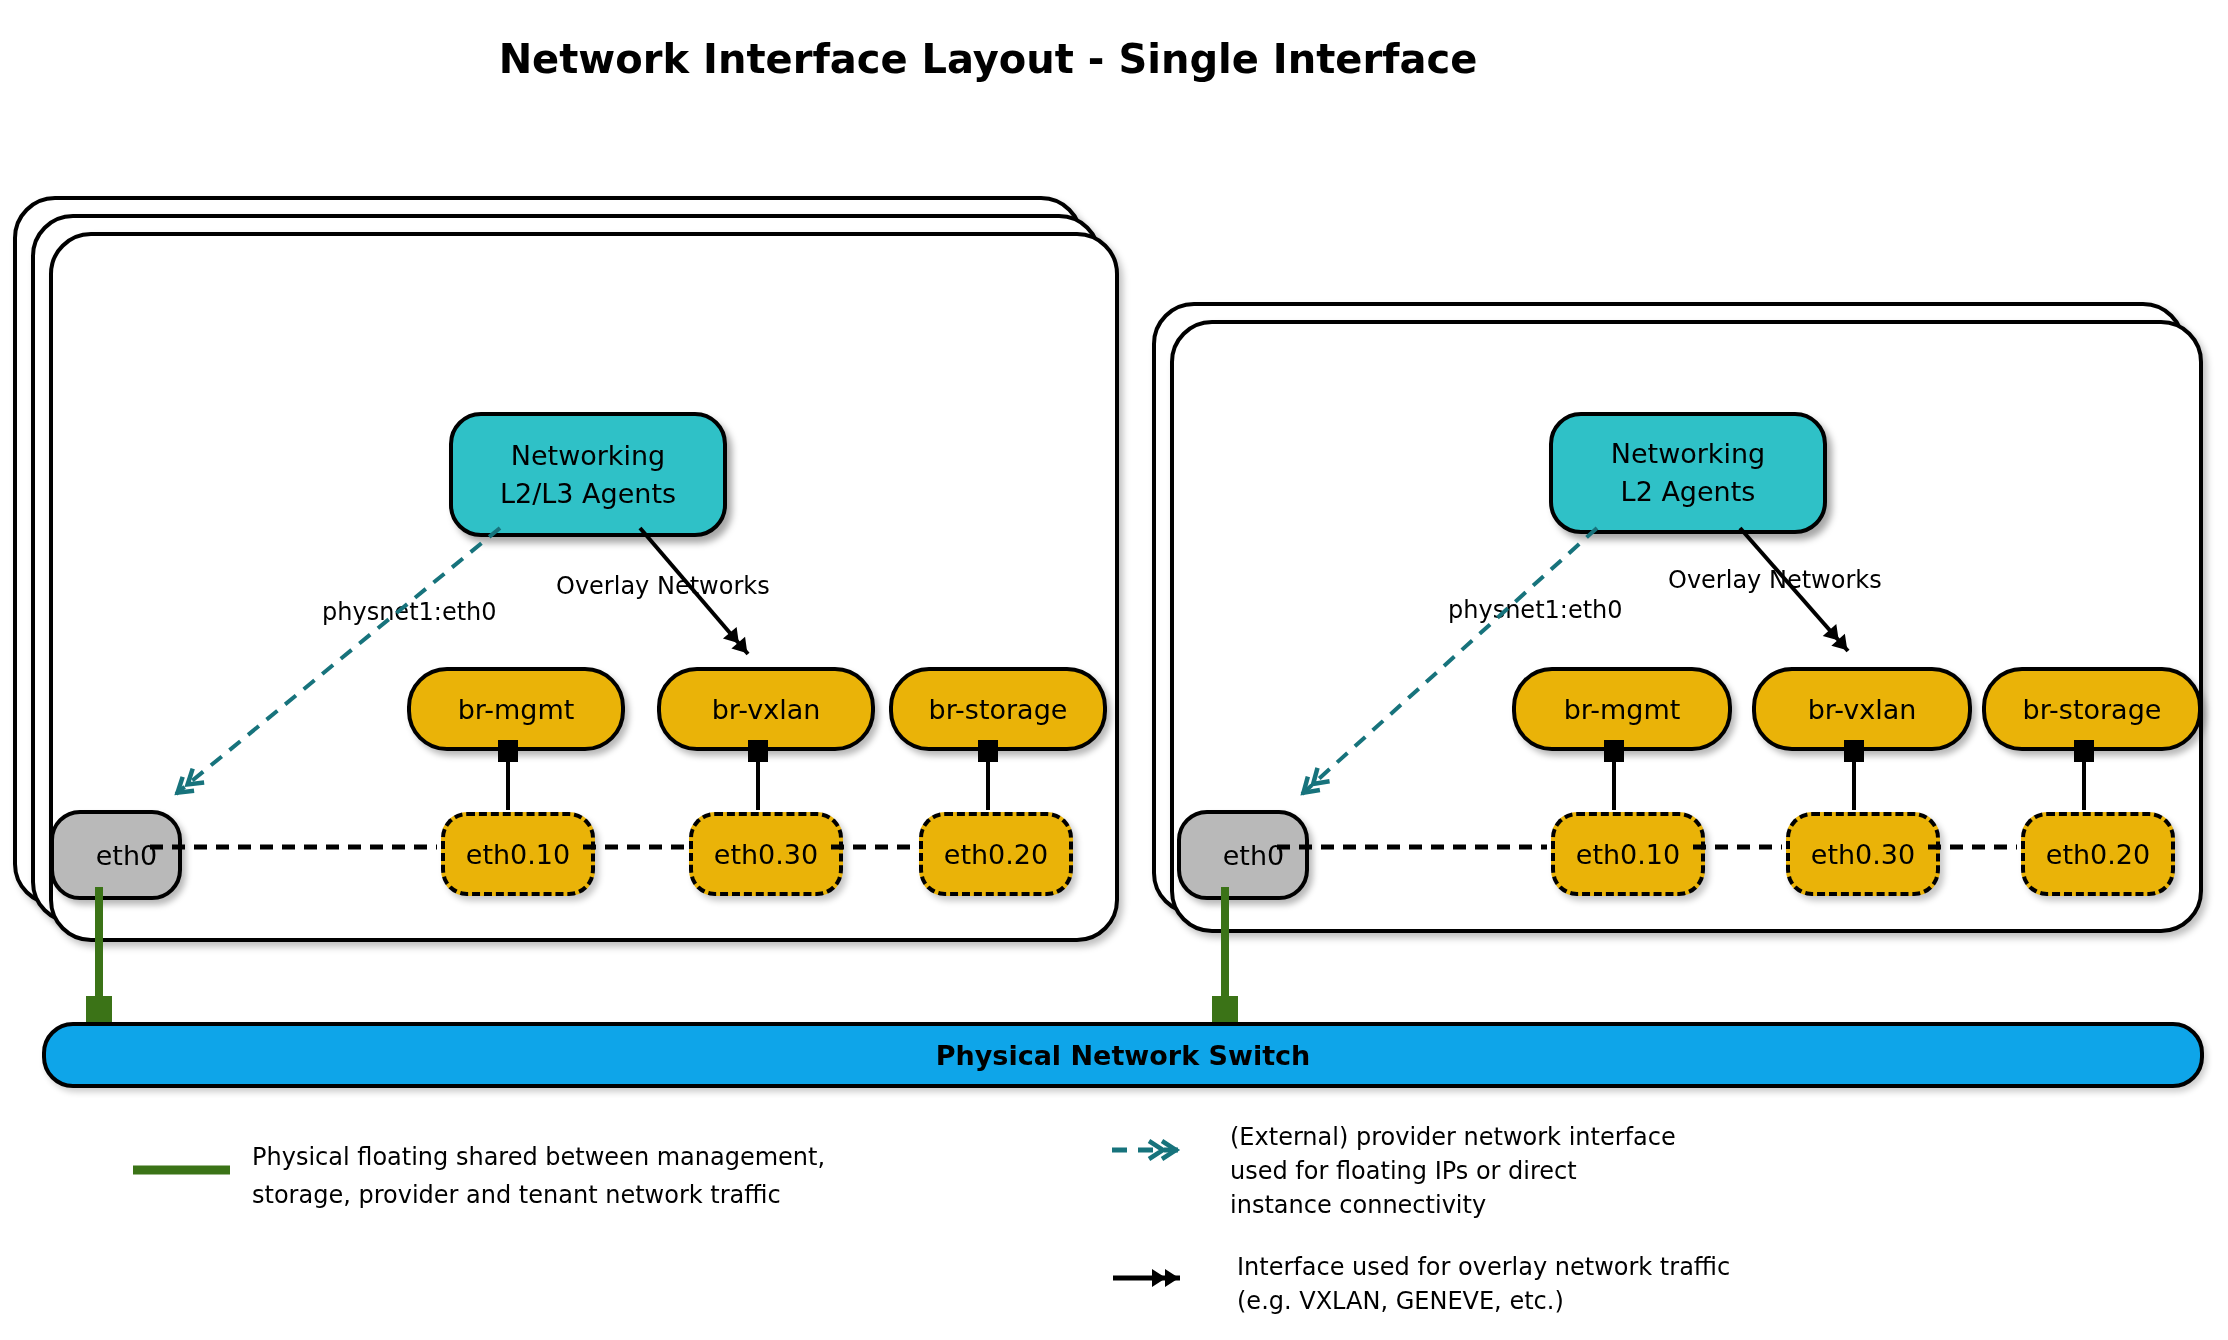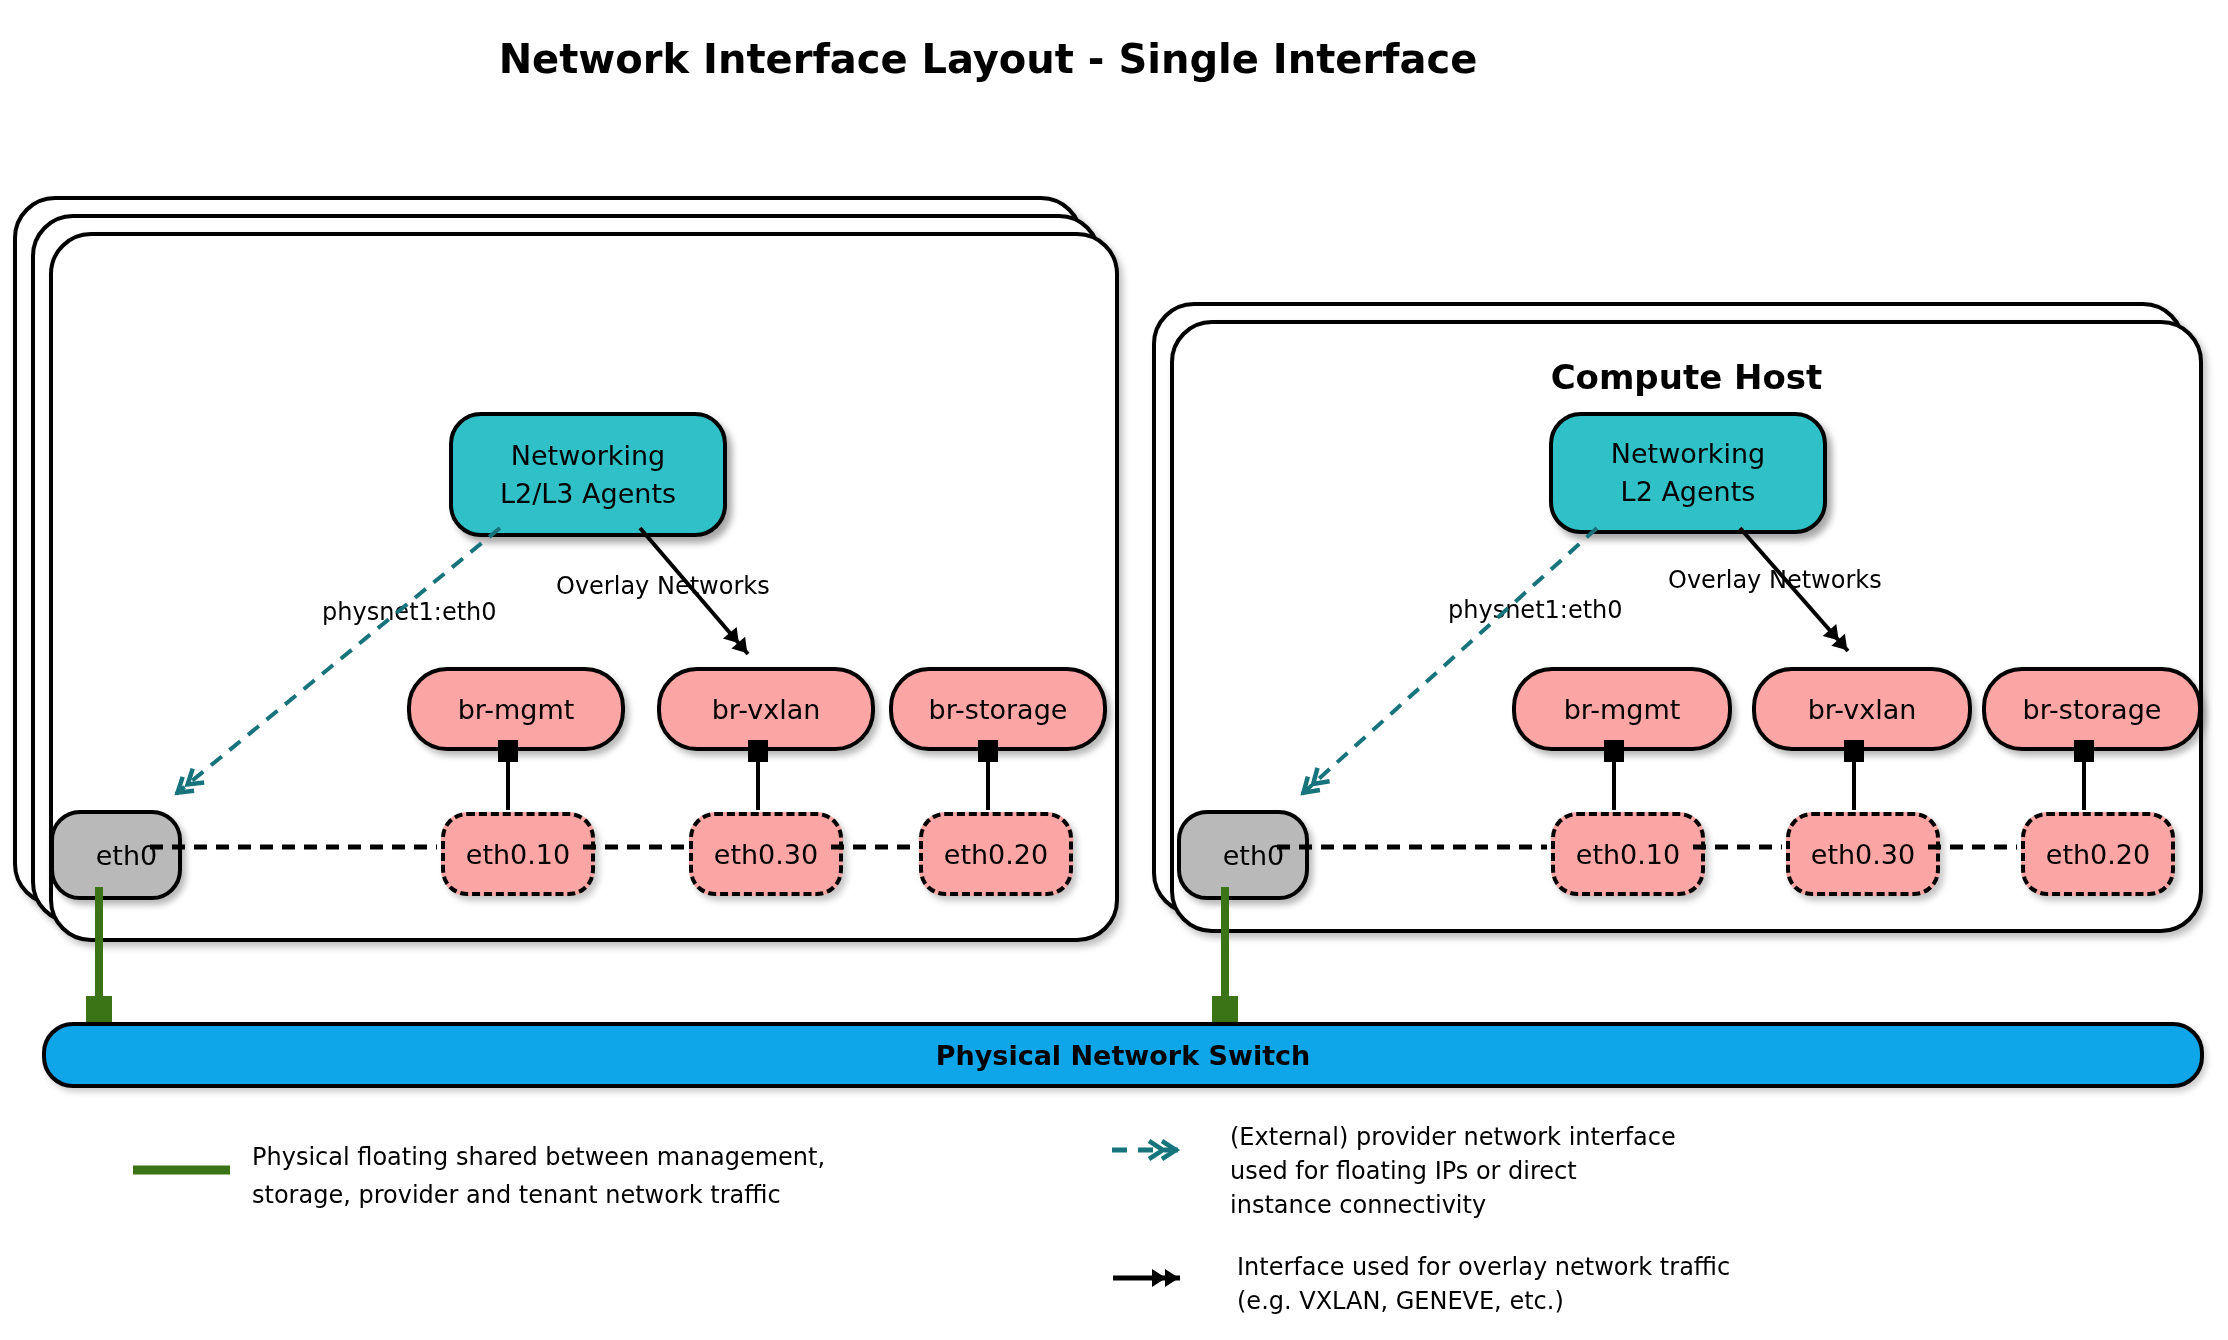--- a/index.html
+++ b/index.html
@@ -22,21 +22,21 @@
     position:absolute;left:0;width:100%;text-align:center;
     font-size:34px;font-weight:bold;line-height:50px;white-space:pre-line;
   }
   .agent-box{
     position:absolute;background:var(--teal);border:4px solid #000;border-radius:32px;
     display:flex;align-items:center;justify-content:center;text-align:center;
     font-size:27px;line-height:38px;white-space:pre-line;
     box-shadow:5px 6px 7px rgba(0,0,0,0.35);
   }
   .pill{
-    position:absolute;background:#fca5a5;border:4px solid #000;border-radius:40px;
+    position:absolute;background:#eab308;border:4px solid #000;border-radius:40px;
     display:flex;align-items:center;justify-content:center;
     font-size:27px;box-shadow:4px 5px 6px rgba(0,0,0,0.28);
   }
   .vlan{
     border-radius:26px;border-style:dashed;box-shadow:4px 5px 6px rgba(0,0,0,0.22);
   }
   .nic{
     background:var(--gray);border-radius:30px;padding-left:21px;
   }
   .edge-label{
@@ -73,21 +73,20 @@
     <div class="pill vlan" style="left:636px;top:576px;width:146px;height:76px;">eth0.30</div>
     <div class="pill vlan" style="left:866px;top:576px;width:146px;height:76px;">eth0.20</div>
 
     <div class="pill nic" style="left:-3px;top:574px;width:103px;height:82px;">eth0</div>
   </div>
 </div>
 
 <div>
   <div class="layer" style="left:1152px;top:302px;width:1025px;height:605px;"></div>
   <div class="layer" style="left:1170px;top:320px;width:1025px;height:605px;">
-    <div class="host-title" style="top:28px;">Compute Host</div>
     <div class="agent-box" style="left:375px;top:88px;width:270px;height:114px;">Networking
 L2 Agents</div>
 
     <div class="pill" style="left:338px;top:343px;width:212px;height:76px;">br-mgmt</div>
     <div class="pill" style="left:578px;top:343px;width:212px;height:76px;">br-vxlan</div>
     <div class="pill" style="left:808px;top:343px;width:212px;height:76px;">br-storage</div>
 
     <div class="pill vlan" style="left:377px;top:488px;width:146px;height:76px;">eth0.10</div>
     <div class="pill vlan" style="left:612px;top:488px;width:146px;height:76px;">eth0.30</div>
     <div class="pill vlan" style="left:847px;top:488px;width:146px;height:76px;">eth0.20</div>

